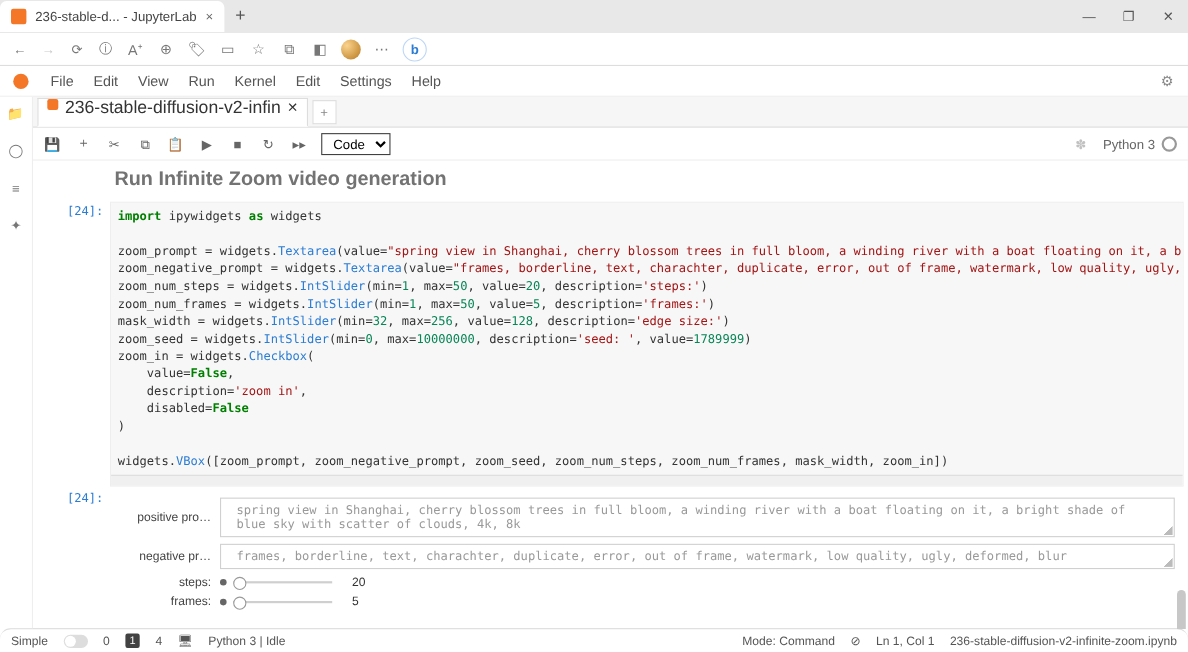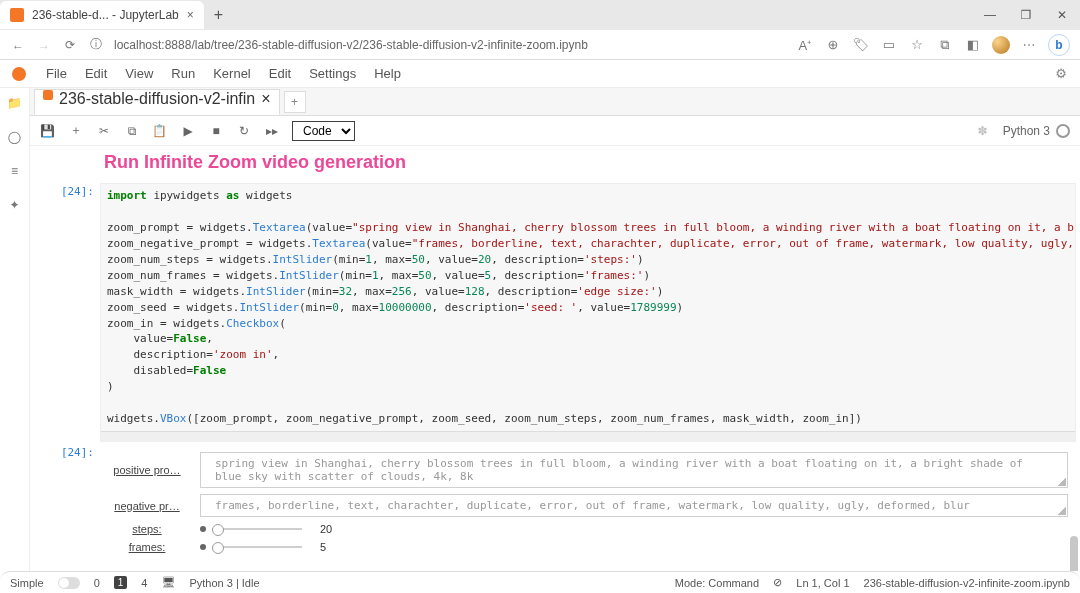--- a/index.html
+++ b/index.html
@@ -29,33 +29,33 @@
 .tabs .tab { height: 26px; background: #fff; border: 1px solid #ddd; border-bottom: 1px solid #fff; display: flex; align-items: flex-start; padding: 0 8px; font-size: 16px; gap: 6px; margin-left: 4px; }
 .tabs .tab .dot { width: 10px; height: 10px; background: #f37726; border-radius: 2px; }
 .tabs .plus { width: 22px; height: 22px; background: #fff; border: 1px solid #ddd; margin: 0 4px 2px 4px; display: flex; align-items: center; justify-content: center; color: #888; }
 .toolbar { height: 30px; border-bottom: 1px solid #eee; display: flex; align-items: center; padding: 0 10px; gap: 12px; color: #666; font-size: 12px; }
 .toolbar select { font-size: 12px; padding: 1px 6px; border: 1px solid #404040; background: #fff; }
 .toolbar .spacer { flex: 1; }
 .toolbar .kern { display: flex; gap: 6px; align-items: center; }
 .toolbar .ring { width: 14px; height: 14px; border: 2px solid #999; border-radius: 50%; }
 .ico-btn { width:16px; text-align:center; cursor:pointer; }
 .nb { flex: 1; overflow: auto; padding: 4px 4px 10px 4px; position:relative; }
-.h1 { font-size: 18px; font-weight: 600; color: #ec4899; margin: 0 0 8px 70px; padding: 2px 0; }
+.h1 { font-size: 18px; font-weight: 600; color: #737373; margin: 0 0 8px 70px; padding: 2px 0; }
 .cell { display: flex; margin: 2px 0; }
 .prompt { width: 66px; text-align: right; padding: 2px 6px 2px 2px; font-family: Menlo, Consolas, monospace; font-size: 11px; color: #2b7cd3; }
 .prompt .in { color: #2b7cd3; }
 .code { flex: 1; font-family: Menlo, Consolas, monospace; font-size: 11px; line-height: 1.45; color: #333; background: #f7f7f7; border: 1px solid #eee; padding: 4px 6px 0 6px; overflow-x: auto; white-space: pre; position: relative; }
 .code .sc { height: 10px; background: #f0f0f0; margin: 4px -6px 0 -6px; border-top: 1px solid #ddd; }
 .kw { color: #008000; font-weight: bold; }
 .fn { color: #2b7cd3; }
 .str { color: #a31515; }
 .num { color: #098658; }
 .out { flex: 1; padding: 2px 8px 2px 2px; }
 .wrow { display: flex; align-items: center; margin: 6px 0; font-size: 11px; }
-.wlabel { width: 98px; text-align: center; padding-right: 8px; color: #444; white-space: nowrap; overflow: hidden; text-overflow: ellipsis; text-decoration: underline; }
+.wlabel { width: 98px; text-align: right; padding-right: 8px; color: #444; white-space: nowrap; overflow: hidden; text-overflow: ellipsis; }
 .wta { flex: 1; min-height: 22px; border: 1px solid #d0d0d0; padding: 4px 14px; font-family: Menlo, Consolas, monospace; font-size: 11px; color: #999; resize: vertical; position: relative; background:#fff; }
 .wta::after { content:''; position:absolute; right:1px; bottom:1px; width:8px; height:8px; background: linear-gradient(135deg, transparent 50%, #bbb 50%); }
 .slider { display: flex; align-items: center; gap: 6px; }
 .sknob { width: 6px; height: 6px; background: #666; border-radius:50%; }
 .strack { width: 90px; height: 2px; background: #cfcfcf; position: relative; }
 .strack::after { content:''; position:absolute; left:0; top:-4px; width:10px; height:10px; background:#fff; border:1px solid #999; border-radius:50%; }
 .sval { margin-left: 12px; color: #333; }
 .nbscroll { position:absolute; right:2px; top:0; width:8px; height:100%; }
 .nbscroll .thumb { position:absolute; right:0; width:8px; background:#c7c7c7; border-radius:4px; }
 .statusbar { height: 22px; border-top: 1px solid #ddd; display: flex; align-items: center; padding: 0 10px; font-size: 11px; color: #555; gap: 14px; border-radius: 10px; }
@@ -78,21 +78,20 @@
   <div class="winbtn">—</div>
   <div class="winbtn">❐</div>
   <div class="winbtn">✕</div>
 </div>
 
 <div class="addrbar">
   <span class="ico">←</span>
   <span class="ico" style="opacity:.4">→</span>
   <span class="ico">⟳</span>
   <span class="ico">ⓘ</span>
-  <span class="url">localhost:8888/lab/tree/236-stable-diffusion-v2/236-stable-diffusion-v2-infinite-zoom.ipynb</span>
   <div class="right">
     <span class="i">A⁺</span>
     <span class="i">⊕</span>
     <span class="i">🏷</span>
     <span class="i">▭</span>
     <span class="i">☆</span>
     <span class="i">⧉</span>
     <span class="i">◧</span>
     <span class="avatar"></span>
     <span class="i">⋯</span>

